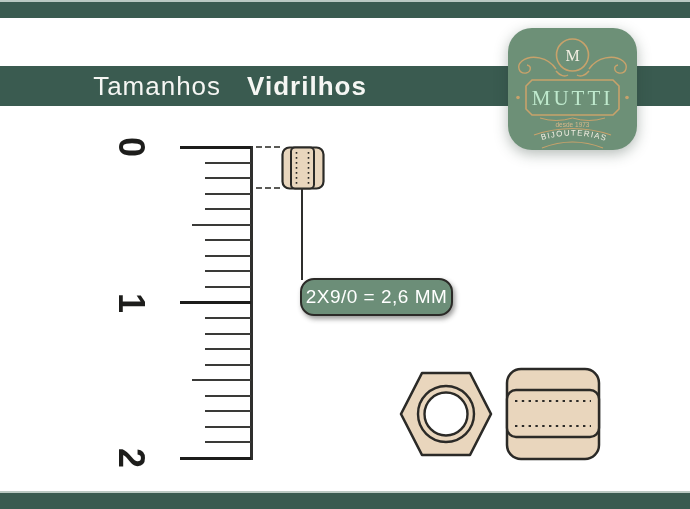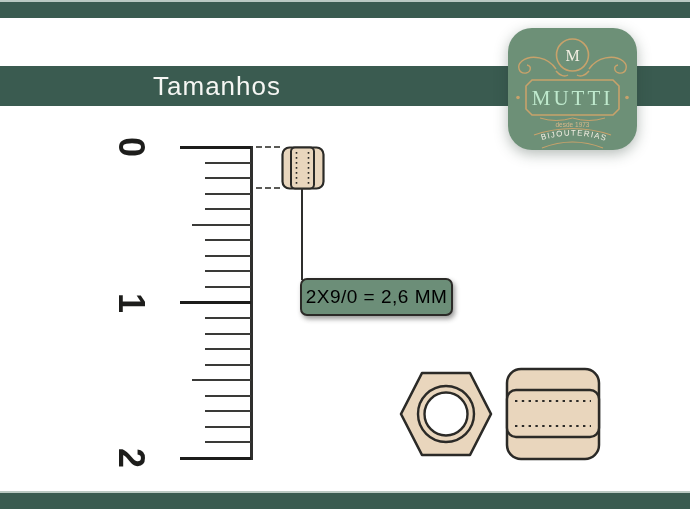--- a/index.html
+++ b/index.html
@@ -40,36 +40,37 @@
   .leader-line{position:absolute;left:301px;top:188px;width:2px;height:92px;background:#2f2f2d;}
 
   
   .bead{position:absolute;}
   .bead-small{left:281px;top:146px;}
   .bead-hex{left:398px;top:369px;}
   .bead-cyl{left:505px;top:366px;}
 
   
   .size-label{position:absolute;left:300px;top:278px;width:153px;height:38px;background:#6c8e78;
-              border:2px solid #2b2a27;border-radius:7px;box-sizing:border-box;
+              border:2px solid #2b2a27;border-radius:14px;box-sizing:border-box;
               box-shadow:2px 3px 5px rgba(30,30,28,.45);
               display:flex;align-items:center;justify-content:center;
-              color:#000000;font-size:19px;font-weight:500;letter-spacing:.5px;white-space:nowrap;}
+              color:#ffffff;font-size:19px;font-weight:500;letter-spacing:.5px;white-space:nowrap;}
 </style>
 </head>
 <body>
 
 <div class="stage">
 
   <div class="accent-line line-top"></div>
   <div class="bar bar-top"></div>
 
   <div class="header-band"></div>
   <div class="header-title">
     <span class="t-light">Tamanhos</span>
+    <span class="t-bold">Vidrilhos</span>
   </div>
 
   <div class="logo">
     <svg width="129" height="122" viewBox="0 0 129 122">
 
       <circle cx="64.5" cy="27" r="16" fill="none" stroke="#c8a26b" stroke-width="1.6"></circle>
       <text x="64.5" y="33" text-anchor="middle" font-family="Liberation Serif, serif" font-size="16" fill="#f2eee2">M</text>
 
       <g stroke="#c8a26b" stroke-width="1.4" fill="none">
         <path d="M48,41 C40,29 23,26 14,33 C8,38 11,46 18,45 C23,44 24,38 19,37"></path>

